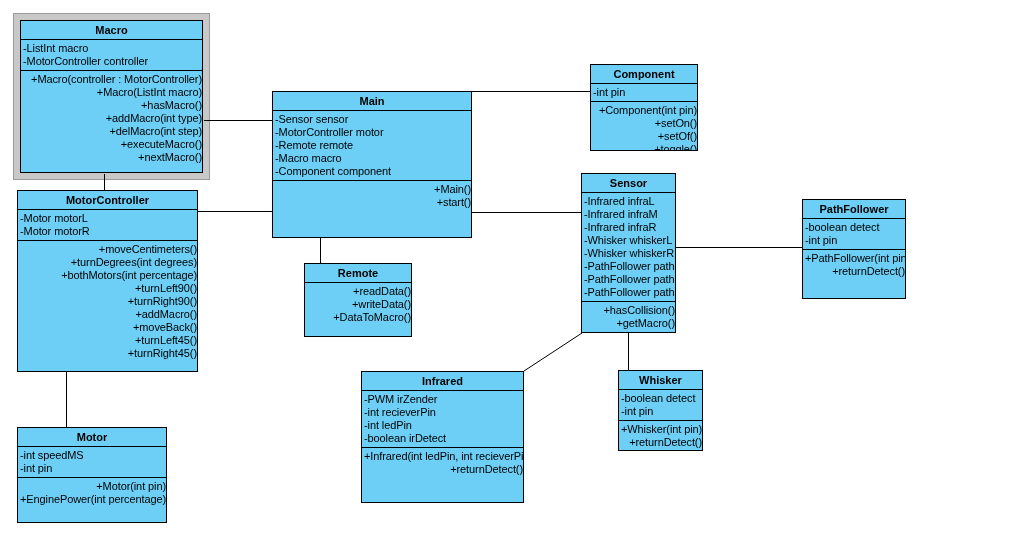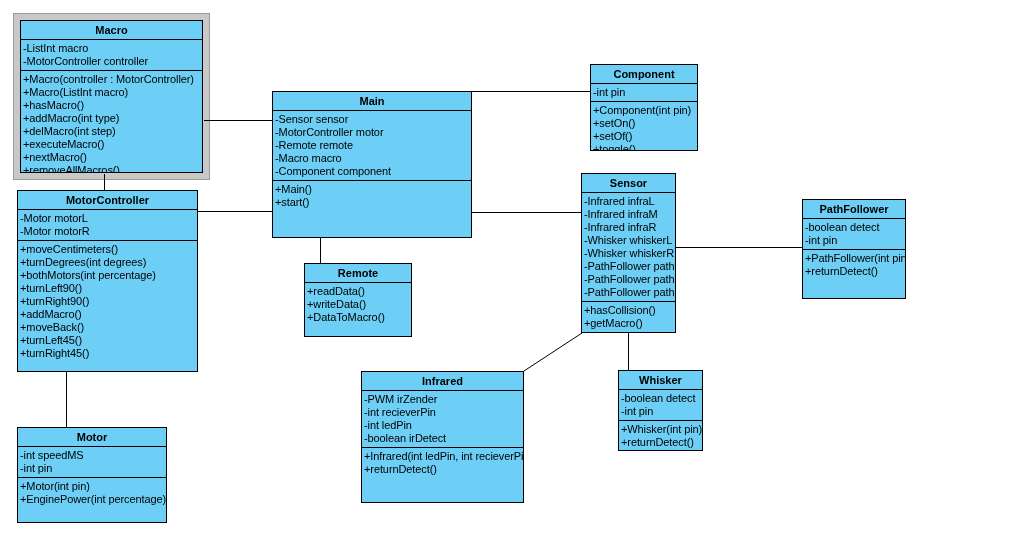--- a/index.html
+++ b/index.html
@@ -56,20 +56,21 @@
     border-bottom: 1px solid #000000;
     white-space: nowrap;
   }
   .uml .compartment {
     padding: 2px 0 2px 2px;
     border-bottom: 1px solid #000000;
   }
   .uml .compartment:last-child {
     border-bottom: none;
     flex: 1 1 auto;
+    text-align: right;
   }
   .uml .row {
     font-size: 11px;
     line-height: 13px;
     color: #000000;
     white-space: nowrap;
     letter-spacing: -0.1px;
   }
   
   .sel-frame {
@@ -115,21 +116,20 @@
       <div class="row">-MotorController controller</div>
     </div>
     <div class="compartment">
       <div class="row">+Macro(controller : MotorController)</div>
       <div class="row">+Macro(ListInt macro)</div>
       <div class="row">+hasMacro()</div>
       <div class="row">+addMacro(int type)</div>
       <div class="row">+delMacro(int step)</div>
       <div class="row">+executeMacro()</div>
       <div class="row">+nextMacro()</div>
-      <div class="row">+removeAllMacros()</div>
     </div>
   </div>
 
   <div class="uml" style="left:17px; top:190px; width:181px; height:182px;">
     <div class="title">MotorController</div>
     <div class="compartment">
       <div class="row">-Motor motorL</div>
       <div class="row">-Motor motorR</div>
     </div>
     <div class="compartment">

